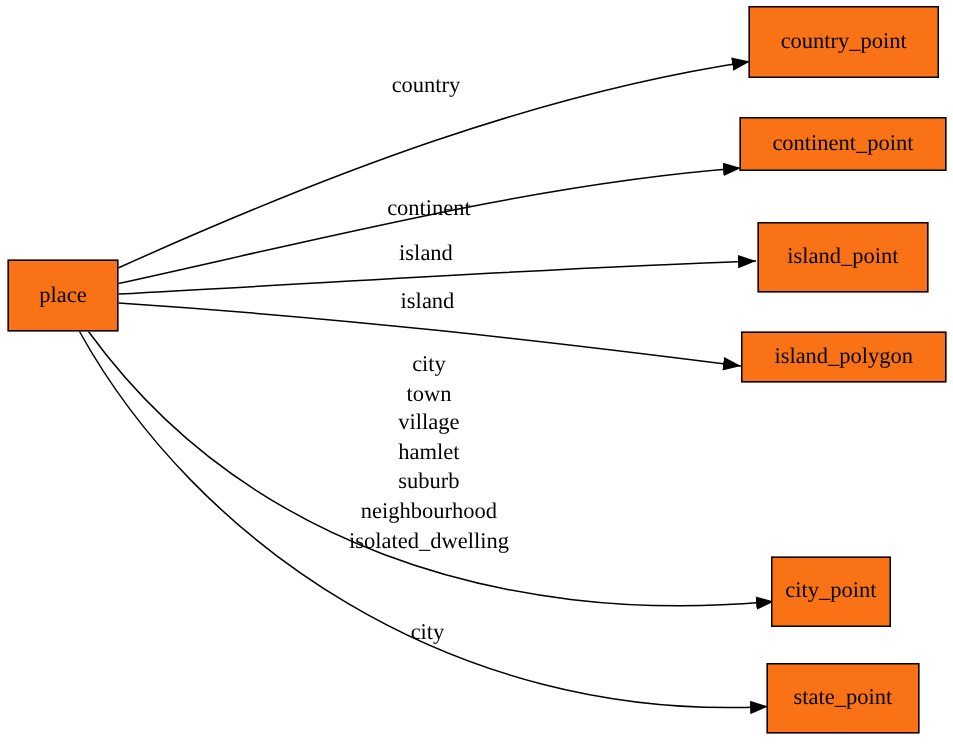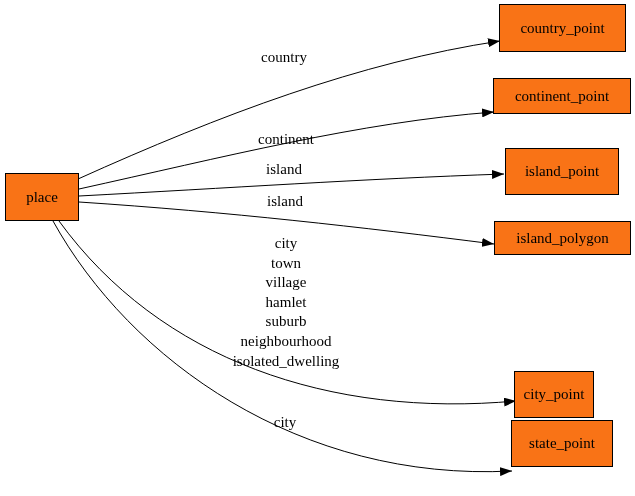--- a/index.html
+++ b/index.html
@@ -41,21 +41,21 @@
     text-align: center;
     white-space: pre-line;
   }
   
   .n-place           { left: 5px;   top: 173px; width: 74px;  height: 48px; }
   .n-country-point   { left: 499px; top: 4px;   width: 127px; height: 48px; }
   .n-continent-point { left: 493px; top: 78px;  width: 138px; height: 36px; }
   .n-island-point    { left: 505px; top: 148px; width: 114px; height: 47px; }
   .n-island-polygon  { left: 494px; top: 221px; width: 137px; height: 34px; }
   .n-city-point      { left: 514px; top: 371px; width: 80px;  height: 47px; }
-  .n-state-point     { left: 511px; top: 420px; width: 102px; height: 47px; }
+  .n-state-point     { left: 511px; top: 442px; width: 102px; height: 47px; }
   
   .l-country        { left: 284px; top: 48px; }
   .l-continent      { left: 286px; top: 130px; }
   .l-island-point   { left: 284px; top: 160px; }
   .l-island-polygon { left: 285px; top: 192px; }
   .l-city-group     { left: 286px; top: 234px; }
   .l-state          { left: 285px; top: 413px; }
 </style>
 </head>
 <body>

